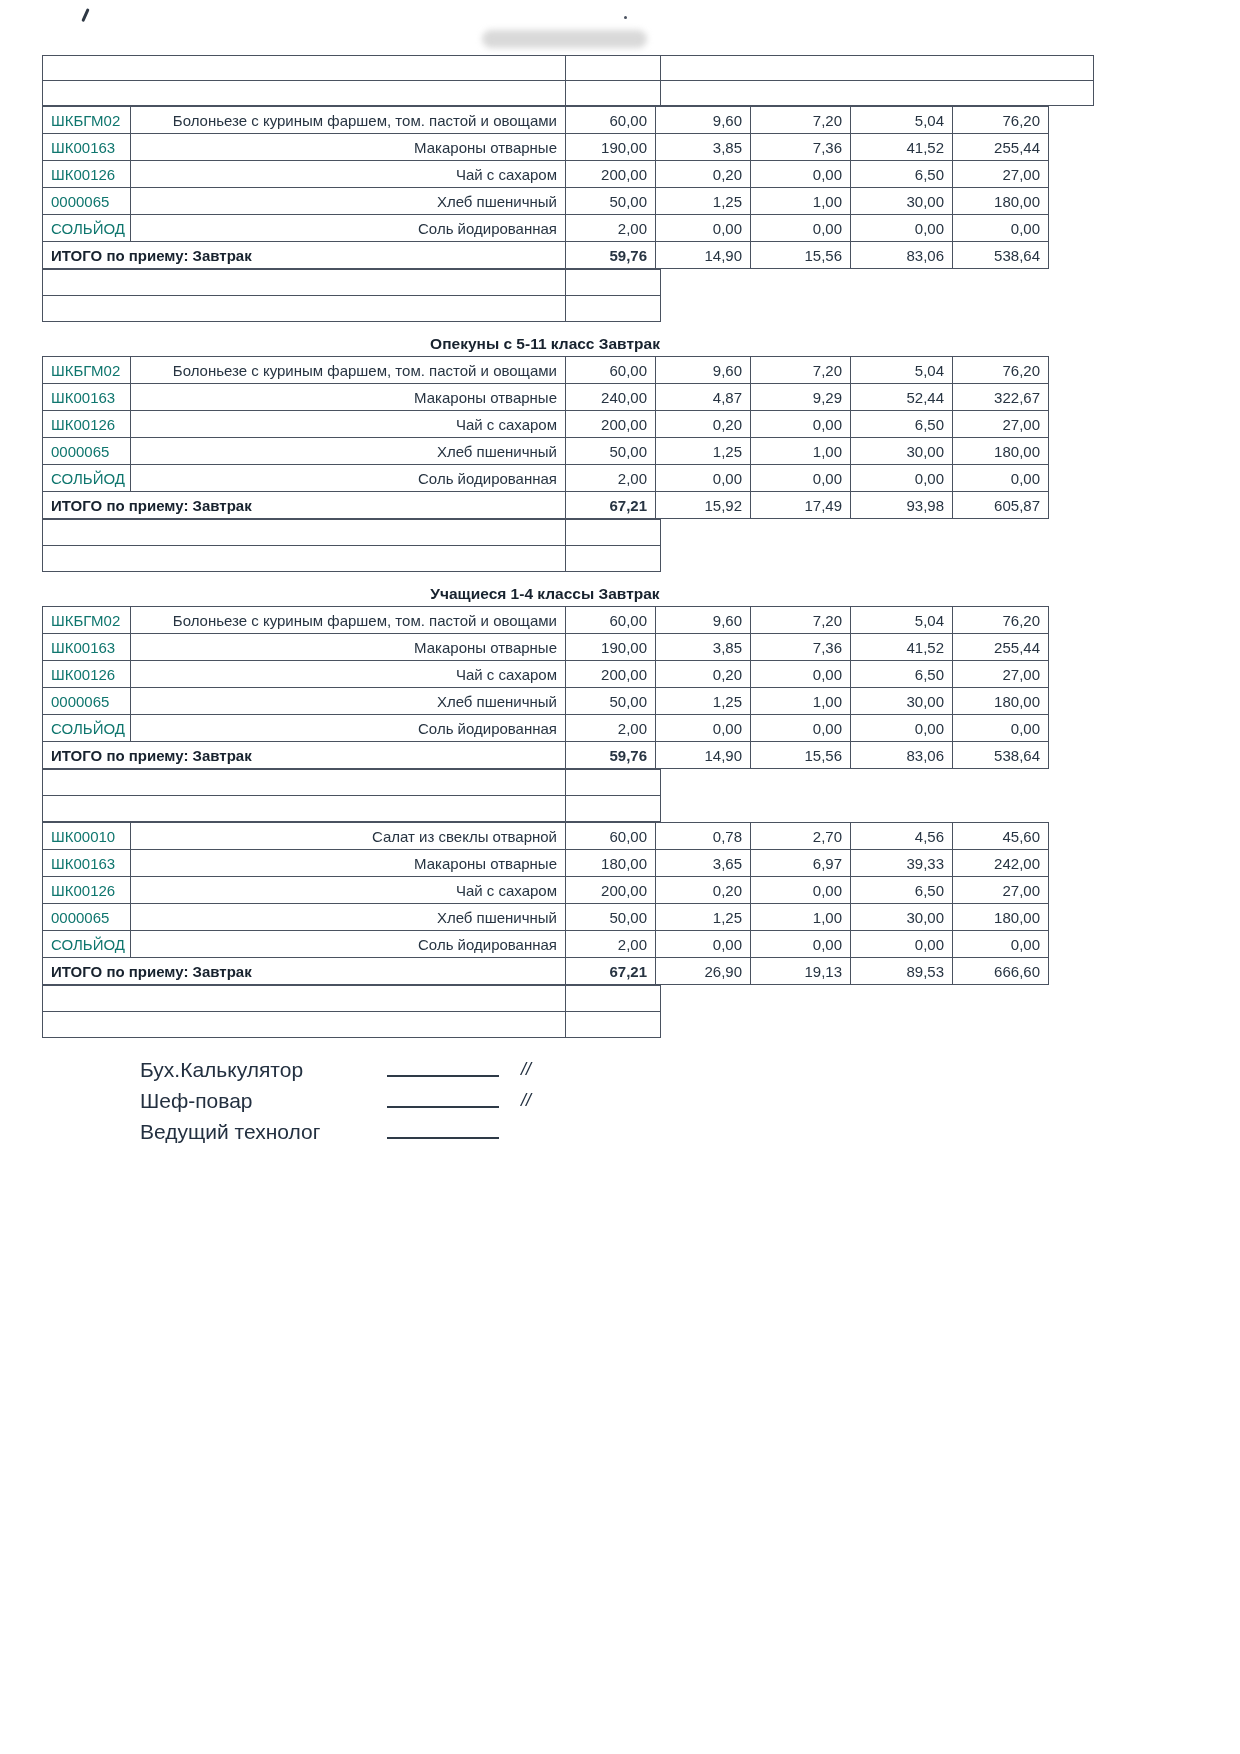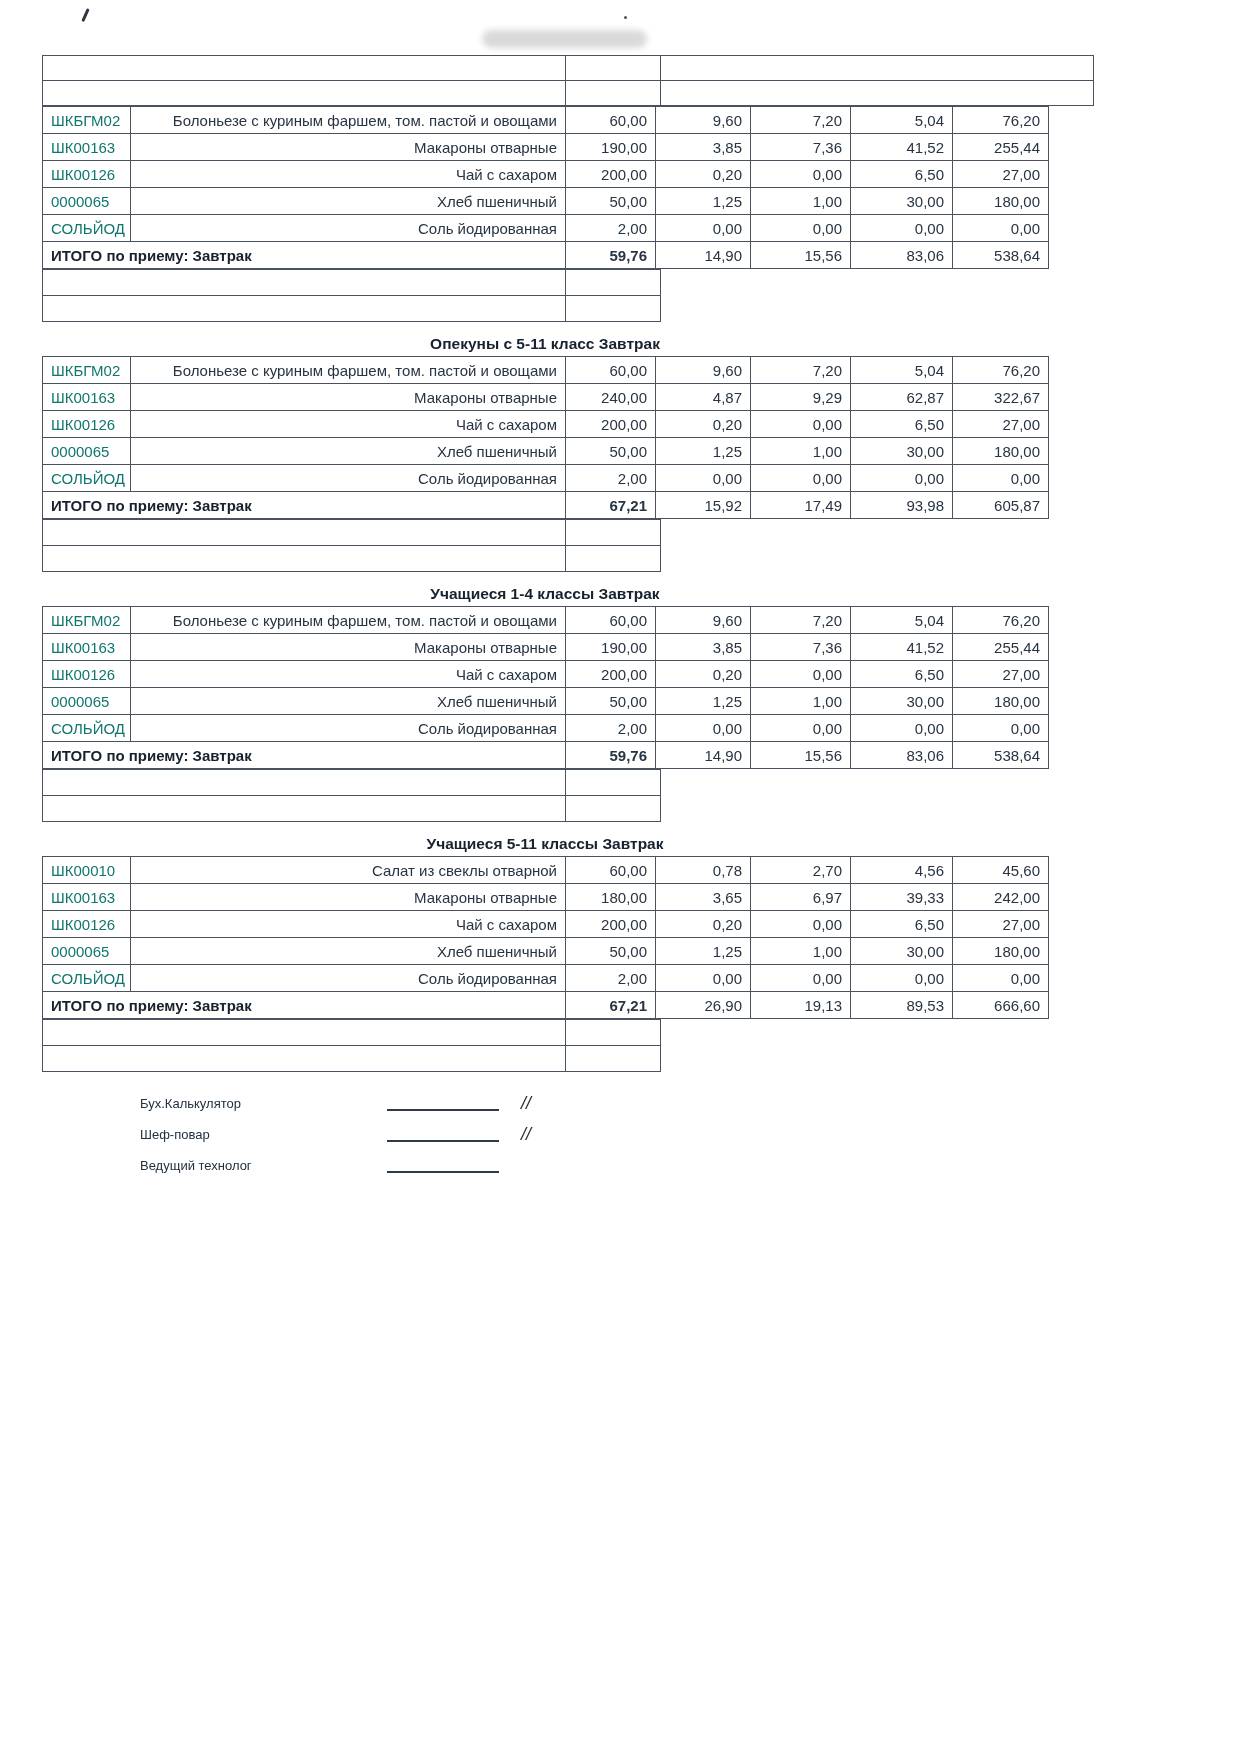--- a/index.html
+++ b/index.html
@@ -63,21 +63,21 @@
     margin-left: 98px;
   }
   .sig-row {
     height: 31px;
     display: flex;
     align-items: center;
   }
   .sig-label {
     display: inline-block;
     width: 247px;
-    font-size: 13px;
+    font-size: 21px;
     color: #233040;
   }
   .sig-line {
     display: inline-block;
     width: 112px;
     height: 0;
     border-bottom: 2px solid #2e3a47;
     margin-top: 12px;
   }
   .sig-slash {
@@ -252,21 +252,21 @@
               <td class="num">7,20</td>
               <td class="num">5,04</td>
               <td class="num">76,20</td>
             </tr>
             <tr>
               <td class="code">ШК00163</td>
               <td class="name">Макароны отварные</td>
               <td class="num">240,00</td>
               <td class="num">4,87</td>
               <td class="num">9,29</td>
-              <td class="num">62,87</td>
+              <td class="num">52,44</td>
               <td class="num">322,67</td>
             </tr>
             <tr>
               <td class="code">ШК00126</td>
               <td class="name">Чай с сахаром</td>
               <td class="num">200,00</td>
               <td class="num">0,20</td>
               <td class="num">0,00</td>
               <td class="num">6,50</td>
               <td class="num">27,00</td>
@@ -395,21 +395,20 @@
               <td></td>
             </tr>
             <tr>
               <td></td>
               <td></td>
             </tr>
           </tbody>
         </table>
       </div>
       <div class="section">
-        <div class="table-title">Учащиеся 5-11 классы Завтрак</div>
         <table class="menu-table">
           <colgroup>
             <col style="width: 88px;">
             <col style="width: 435px;">
             <col style="width: 90px;">
             <col style="width: 95px;">
             <col style="width: 100px;">
             <col style="width: 102px;">
             <col style="width: 96px;">
           </colgroup>

